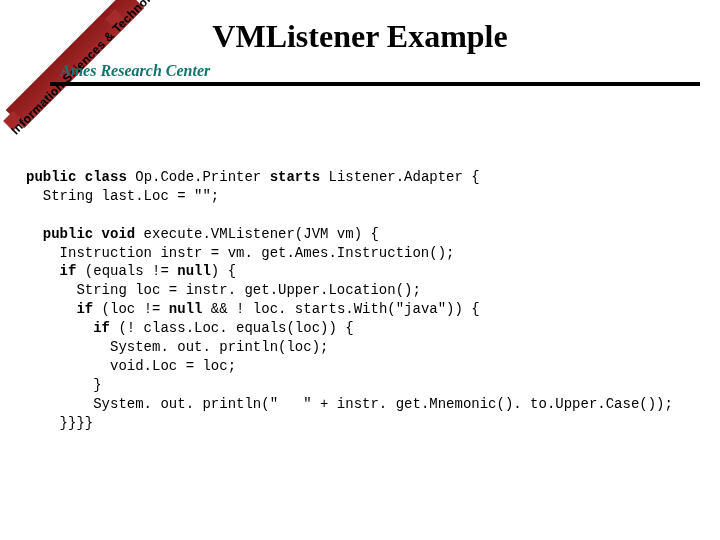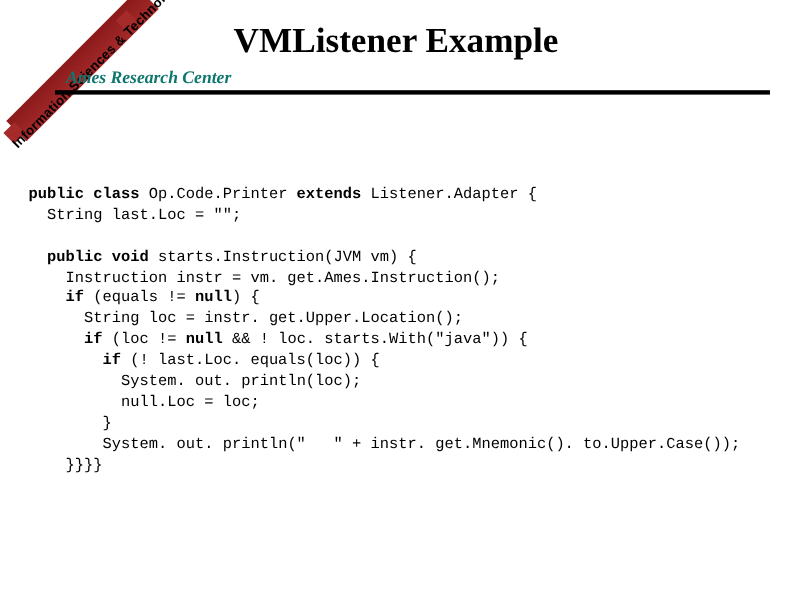--- a/index.html
+++ b/index.html
@@ -118,28 +118,28 @@
     <div class="ribbon-bg"></div>
     <div class="ribbon-cap" style="left:-4px;top:104px;"></div>
     <div class="ribbon-cap" style="left:98px;top:2px;"></div>
     <div class="ribbon-text">Information Sciences &amp; Technology</div>
   </div>
 
   <div class="center-name">Ames Research Center</div>
 
   <div class="rule"></div>
 
-  <div class="code"><span class="kw">public class</span><span> Op.Code.Printer </span><span class="kw">extends</span><span> Listener.Adapter {</span>
+  <div class="code"><span class="kw">public class</span><span> Op.Code.Printer </span><span class="kw">starts</span><span> Listener.Adapter {</span>
 <span>  String last.Loc = "";</span>
 <span> </span>
-<span class="kw">  public void</span><span> starts.Instruction(JVM vm) {</span>
+<span class="kw">  public void</span><span> execute.VMListener(JVM vm) {</span>
 <span>    Instruction instr = vm. get.Ames.Instruction();</span>
 <span class="kw">    if</span><span> (equals != </span><span class="kw">null</span><span>) {</span>
 <span>      String loc = instr. get.Upper.Location();</span>
 <span class="kw">      if</span><span> (loc != </span><span class="kw">null</span><span> &amp;&amp; ! loc. starts.With("java")) {</span>
-<span class="kw">        if</span><span> (! last.Loc. equals(loc)) {</span>
+<span class="kw">        if</span><span> (! class.Loc. equals(loc)) {</span>
 <span>          System. </span><span class="it">out</span><span>. println(loc);</span>
-<span>          null.Loc = loc;</span>
+<span>          void.Loc = loc;</span>
 <span>        }</span>
 <span>        System. </span><span class="it">out</span><span>. println("   " + instr. get.Mnemonic(). to.Upper.Case());</span>
 <span>    }}}}</span></div>
 
 </div>
 
 </body></html>

